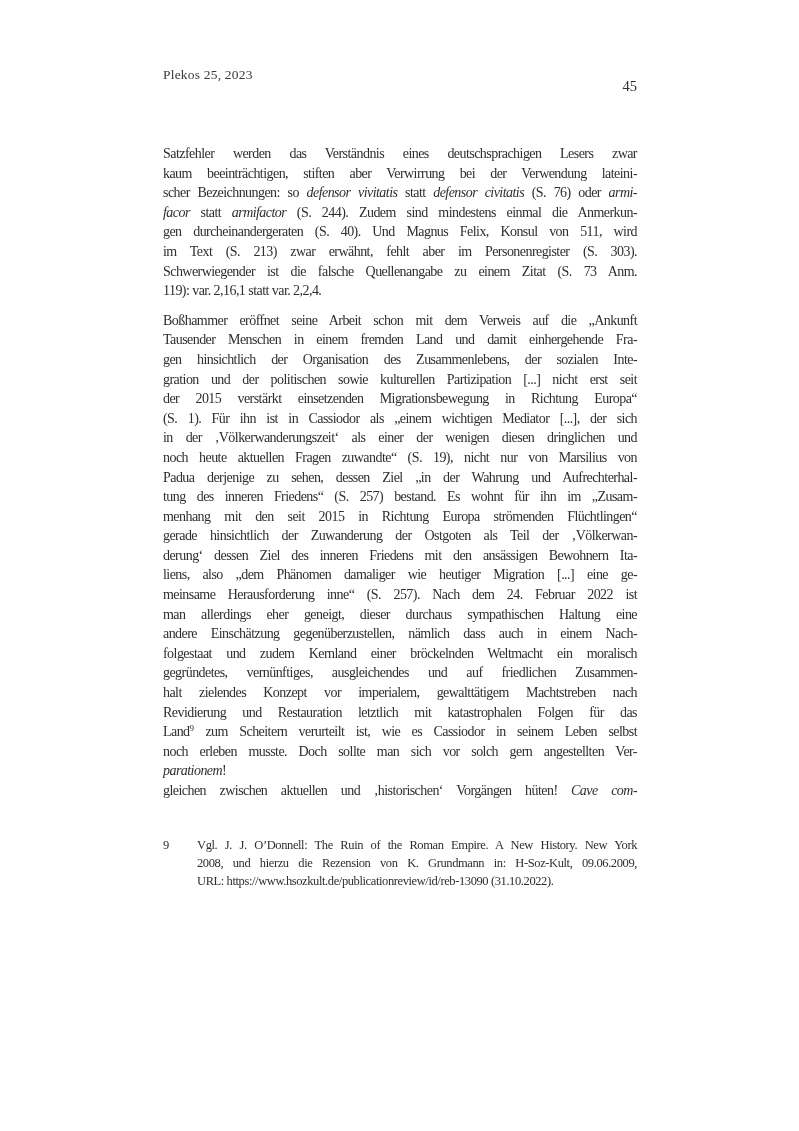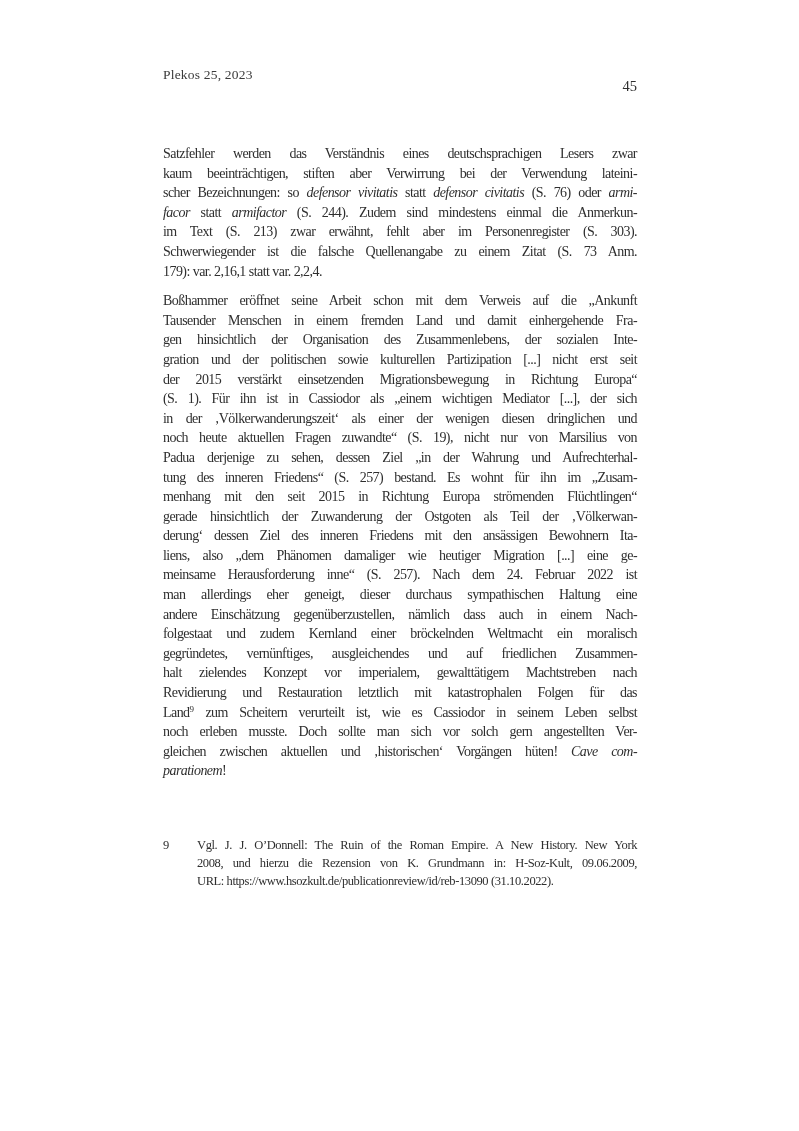--- a/index.html
+++ b/index.html
@@ -41,23 +41,24 @@
     <span class="journal">Plekos 25, 2023</span>
     <span class="pagenum">45</span>
   </div>
 
   <div class="body-text" id="body-text">
       <div class="para">
         <div class="line"><span>Satzfehler werden das Verständnis eines deutschsprachigen Lesers zwar</span></div>
         <div class="line"><span>kaum beeinträchtigen, stiften aber Verwirrung bei der Verwendung lateini-</span></div>
         <div class="line"><span>scher Bezeichnungen: so </span><span class="i">defensor vivitatis</span><span> statt </span><span class="i">defensor civitatis</span><span> (S. 76) oder </span><span class="i">armi-</span></div>
         <div class="line"><span class="i">facor</span><span> statt </span><span class="i">armifactor</span><span> (S. 244). Zudem sind mindestens einmal die Anmerkun-</span></div>
+        <div class="line"><span>gen durcheinandergeraten (S. 40). Und Magnus Felix, Konsul von 511, wird</span></div>
         <div class="line"><span>im Text (S. 213) zwar erwähnt, fehlt aber im Personenregister (S. 303).</span></div>
         <div class="line"><span>Schwerwiegender ist die falsche Quellenangabe zu einem Zitat (S. 73 Anm.</span></div>
-        <div class="line last"><span>179): var. 2,16,1 statt var. 2,2,4.</span></div>
+        <div class="line last"><span>119): var. 2,16,1 statt var. 2,2,4.</span></div>
       </div>
       <div class="para">
         <div class="line"><span>Boßhammer eröffnet seine Arbeit schon mit dem Verweis auf die „Ankunft</span></div>
         <div class="line"><span>Tausender Menschen in einem fremden Land und damit einhergehende Fra-</span></div>
         <div class="line"><span>gen hinsichtlich der Organisation des Zusammenlebens, der sozialen Inte-</span></div>
         <div class="line"><span>gration und der politischen sowie kulturellen Partizipation [...] nicht erst seit</span></div>
         <div class="line"><span>der 2015 verstärkt einsetzenden Migrationsbewegung in Richtung Europa“</span></div>
         <div class="line"><span>(S. 1). Für ihn ist in Cassiodor als „einem wichtigen Mediator [...], der sich</span></div>
         <div class="line"><span>in der ‚Völkerwanderungszeit‘ als einer der wenigen diesen dringlichen und</span></div>
         <div class="line"><span>noch heute aktuellen Fragen zuwandte“ (S. 19), nicht nur von Marsilius von</span></div>
@@ -69,22 +70,22 @@
         <div class="line"><span>liens, also „dem Phänomen damaliger wie heutiger Migration [...] eine ge-</span></div>
         <div class="line"><span>meinsame Herausforderung inne“ (S. 257). Nach dem 24. Februar 2022 ist</span></div>
         <div class="line"><span>man allerdings eher geneigt, dieser durchaus sympathischen Haltung eine</span></div>
         <div class="line"><span>andere Einschätzung gegenüberzustellen, nämlich dass auch in einem Nach-</span></div>
         <div class="line"><span>folgestaat und zudem Kernland einer bröckelnden Weltmacht ein moralisch</span></div>
         <div class="line"><span>gegründetes, vernünftiges, ausgleichendes und auf friedlichen Zusammen-</span></div>
         <div class="line"><span>halt zielendes Konzept vor imperialem, gewalttätigem Machtstreben nach</span></div>
         <div class="line"><span>Revidierung und Restauration letztlich mit katastrophalen Folgen für das</span></div>
         <div class="line"><span>Land</span><span class="sup">9</span><span> zum Scheitern verurteilt ist, wie es Cassiodor in seinem Leben selbst</span></div>
         <div class="line"><span>noch erleben musste. Doch sollte man sich vor solch gern angestellten Ver-</span></div>
+        <div class="line last"><span class="i">parationem</span><span>!</span></div>
         <div class="line"><span>gleichen zwischen aktuellen und ‚historischen‘ Vorgängen hüten! </span><span class="i">Cave com-</span></div>
-        <div class="line last"><span class="i">parationem</span><span>!</span></div>
       </div>
     </div>
 
   <div class="footnotes" id="footnotes">
       <div class="fn">
         <span class="fn-num">9</span>
         <div class="fn-text">
           <div class="line"><span>Vgl. J. J. O’Donnell: The Ruin of the Roman Empire. A New History. New York</span></div>
           <div class="line"><span>2008, und hierzu die Rezension von K. Grundmann in: H-Soz-Kult, 09.06.2009,</span></div>
           <div class="line last"><span>URL: </span><span class="url">https://www.hsozkult.de/publicationreview/id/reb-13090</span><span> (31.10.2022).</span></div>

